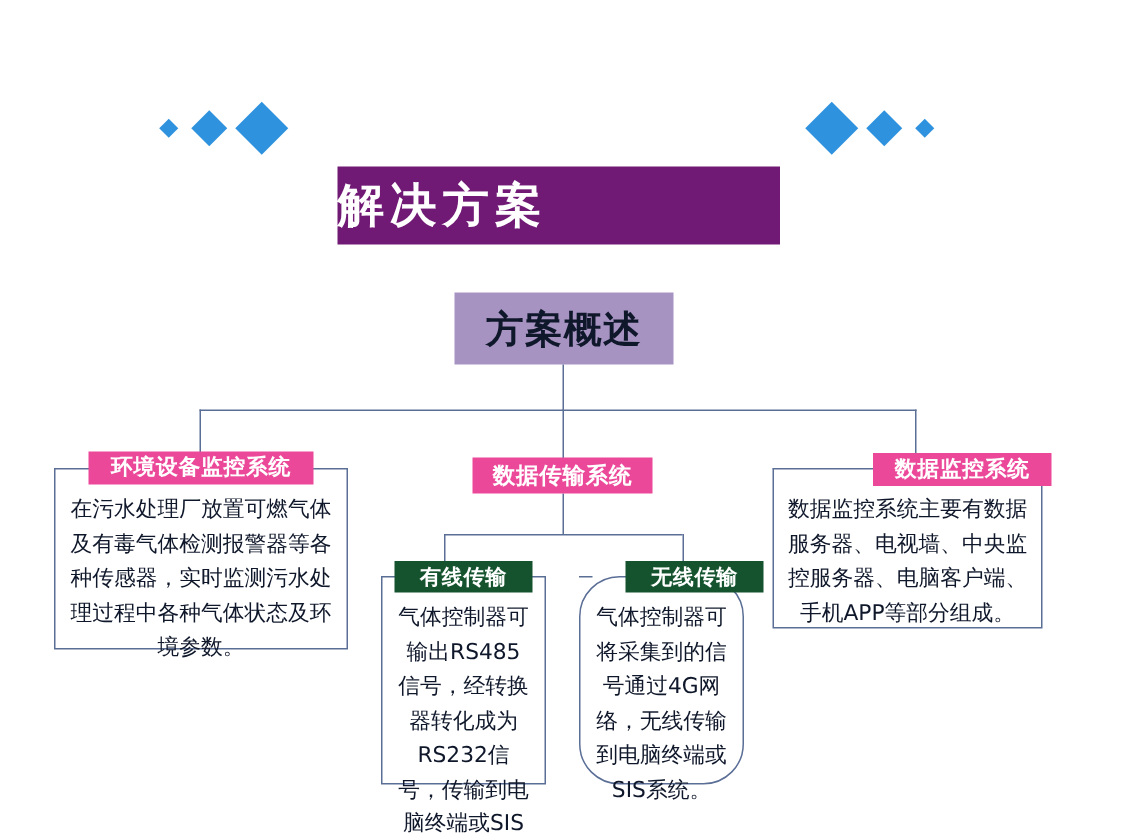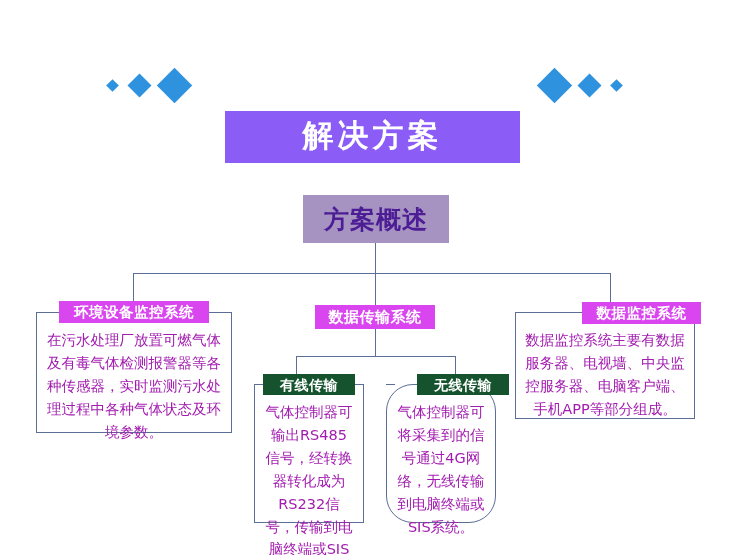--- a/index.html
+++ b/index.html
@@ -41,25 +41,23 @@
   .d-sm { width: 9px;  height: 9px; }
   .d-md { width: 17px; height: 17px; }
   .d-lg { width: 25px; height: 25px; }
 
   #title-plate {
     position: absolute;
     left: 225px;
     top: 61px;
     width: 295px;
     height: 52px;
-    background: #8b5cf6;
-    display: flex;
-    align-items: center;
-    justify-content: center;
-    font-family: Liberation Mono, monospace;
+    background: #701a75;
+    display: flex;
+    align-items: center;
   }
   #title-plate .title-text {
     color: #ffffff;
     font-size: 31px;
     font-weight: bold;
     letter-spacing: 4px;
     line-height: 1;
     white-space: nowrap;
   }
 
@@ -69,21 +67,21 @@
     left: 303px;
     top: 195px;
     width: 146px;
     height: 48px;
     background: #a793c2;
     display: flex;
     align-items: center;
     justify-content: center;
   }
   #root-node .node-text {
-    color: #4c1d95;
+    color: #0f172a;
     font-size: 25px;
     font-weight: bold;
     letter-spacing: 1px;
     line-height: 1;
     white-space: nowrap;
   }
 
   
   .conn {
     position: absolute;
@@ -97,40 +95,40 @@
     position: absolute;
     border: 1px solid #5b6e96;
     box-sizing: border-box;
     background: #ffffff;
   }
   .box-body {
     position: absolute;
     left: 0;
     right: 0;
     padding: 0 9px;
-    color: #a21caf;
+    color: #0f172a;
     font-size: 14.5px;
     line-height: 1.58;
     text-align: center;
     letter-spacing: 0px;
   }
 
   
   .chip {
     position: absolute;
     display: flex;
     align-items: center;
     justify-content: center;
     color: #ffffff;
     font-weight: bold;
     white-space: nowrap;
     line-height: 1;
     z-index: 5;
   }
-  .chip-navy  { background: #d946ef; }
+  .chip-navy  { background: #ec4899; }
   .chip-mauve { background: #14532d; }
 
   
   #box-env { left: 36px; top: 312px; width: 196px; height: 121px; }
   #chip-env {
     left: 59px; top: 301px; width: 150px; height: 22px;
     font-size: 14.5px; letter-spacing: 0.5px;
   }
   #body-env { top: 16px; }
 

